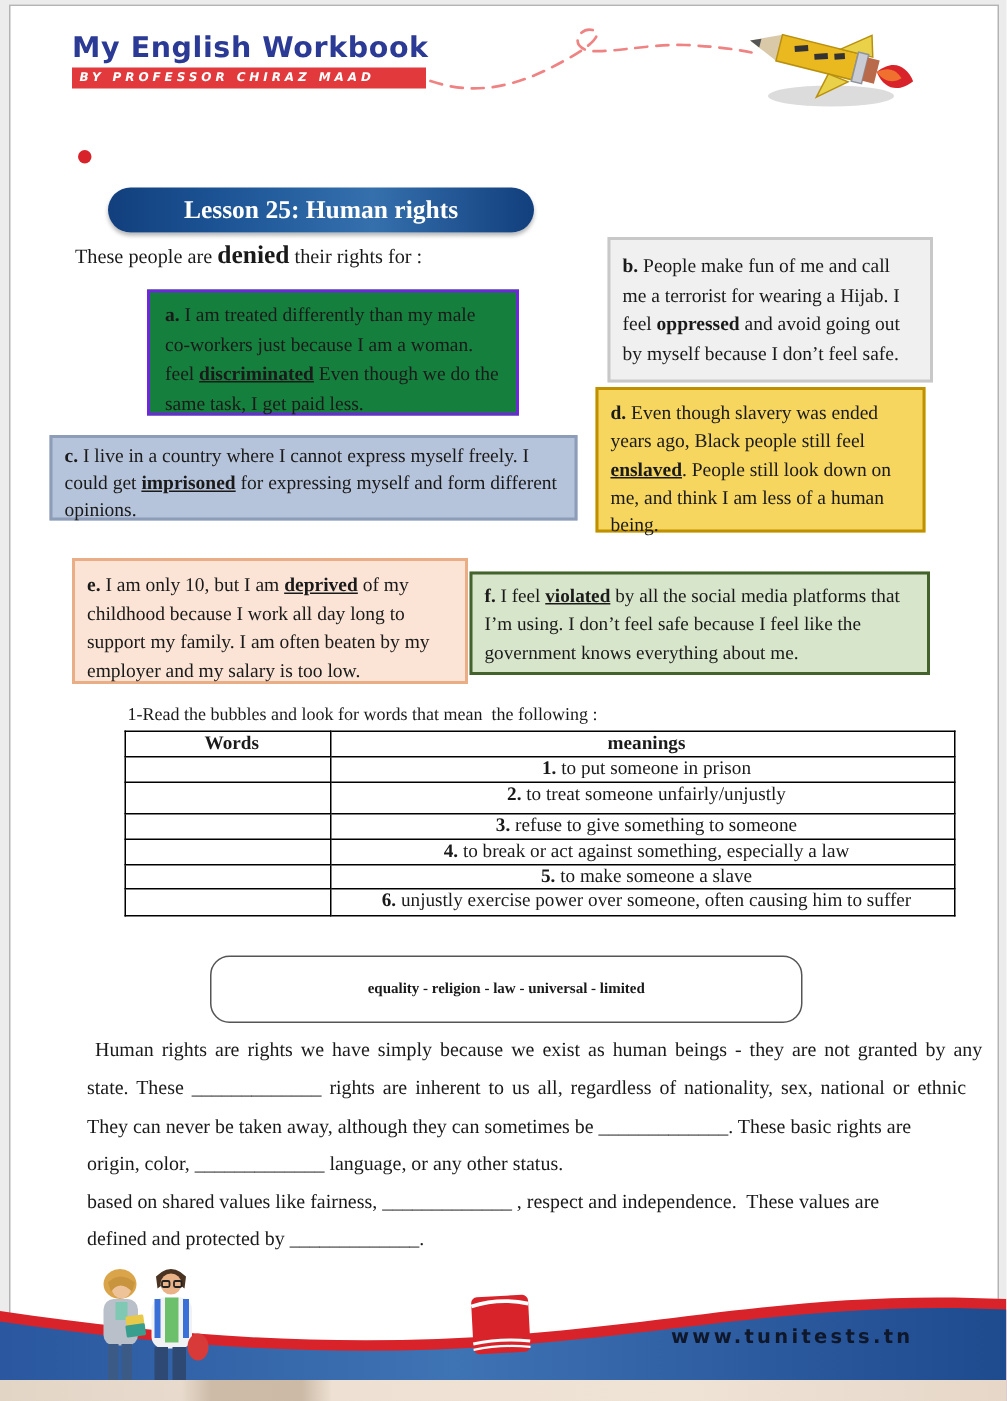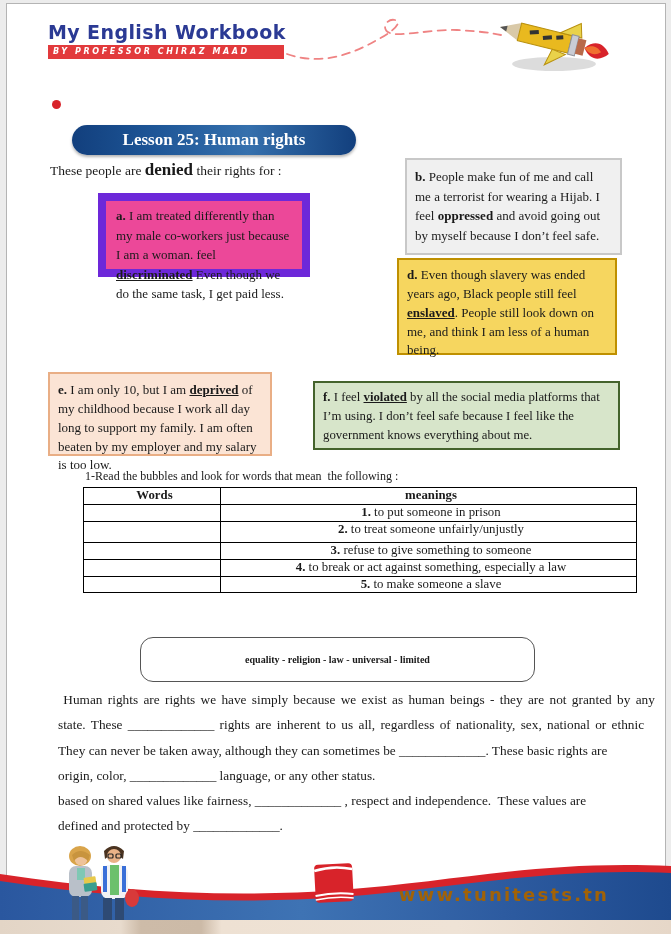--- a/index.html
+++ b/index.html
@@ -40,25 +40,25 @@
   }
 
   
   .intro{position:absolute;left:50px;top:160px;font-size:13.5px;}
   .intro b{font-size:17px;}
 
   
   .bubble{position:absolute;box-sizing:border-box;font-size:13px;line-height:1.5;}
   .bubble b{font-weight:bold;}
   .bubble .u{text-decoration:underline;}
-  .bubble-a{left:98px;top:193px;width:212px;height:84px;background:#ec4899;border:8px solid #6d28d9;padding:5px 10px;}
+  .bubble-a{left:98px;top:193px;width:248px;height:84px;background:#15803d;border:2px solid #6d28d9;padding:5px 10px;}
   .bubble-b{left:405px;top:138px;width:217px;height:97px;background:#f0f0f0;border:2px solid #c8c8c8;padding:7px 8px;margin-top:20px;}
   .bubble-c{left:33px;top:290px;width:352px;height:57px;background:#b6c4db;border:2px solid #8d9db8;padding:3px 8px;line-height:1.4;}
   .bubble-d{left:397px;top:258px;width:220px;height:97px;background:#f6d65f;border:2px solid #bf9000;padding:6px 8px;line-height:1.45;}
-  .bubble-e{left:48px;top:372px;width:224px;height:84px;background:#fbe4d5;border:2px solid #e9ae85;padding:7px 8px;line-height:1.45;}
+  .bubble-e{left:48px;top:372px;width:264px;height:84px;background:#fbe4d5;border:2px solid #e9ae85;padding:7px 8px;line-height:1.45;}
   .bubble-f{left:313px;top:381px;width:307px;height:69px;background:#d7e5ca;border:2px solid #44632c;padding:5px 8px;line-height:1.5;font-size:12.8px;}
 
   
   .ex1-title{position:absolute;left:85px;top:469px;font-weight:normal;font-size:12px;white-space:pre;}
   table.words{
     position:absolute;left:83px;top:487px;border-collapse:collapse;
     font-size:12.8px;table-layout:fixed;
   }
   table.words td,table.words th{
     border:1px solid #000;padding:0 0 0 5px;text-align:center;vertical-align:top;
@@ -79,22 +79,22 @@
   .paragraph{position:absolute;left:58px;top:692px;width:572px;font-size:13.3px;}
   .paragraph .pline{height:25.3px;white-space:pre;}
   .paragraph .sp{word-spacing:2px;}
 
   
   .footer-wave{position:absolute;left:0;top:854px;width:671px;height:80px;}
   .students{position:absolute;left:50px;top:843px;z-index:3;}
   .red-book{position:absolute;left:314px;top:862px;z-index:3;transform:rotate(-3deg);}
   .site-url{
     position:absolute;right:62px;top:884px;z-index:4;
-    color:#a16207;font-family:"DejaVu Sans",sans-serif;font-weight:bold;
-    font-size:18px;letter-spacing:2.2px;
+    color:#0f172a;font-family:"DejaVu Sans",sans-serif;font-weight:bold;
+    font-size:13px;letter-spacing:2.2px;
   }
   .desk-strip{
     position:absolute;left:0;bottom:0;width:671px;height:14px;z-index:5;
     background:linear-gradient(90deg,#e3d5c6 0%,#e8dbcd 18%,#cdbba8 21%,#ccbaa7 30%,#eee1d3 33%,#efe3d6 68%,#e6d7c8 100%);
   }
 </style>
 </head>
 <body>
 
 <div class="page-frame"></div>
@@ -136,20 +136,21 @@
   <div class="lesson-pill">
     <span>Lesson 25: Human rights</span>
   </div>
 
   <div class="intro"><span>These people are </span><b>denied</b><span> their rights for :</span></div>
 
   <div class="bubble bubble-a"><b>a.</b><span> I am treated differently than my male co-workers just because I am a woman. feel </span><b class="u">discriminated</b><span> Even though we do the same task, I get paid less.</span></div>
 
   <div class="bubble bubble-b"><b>b.</b><span> People make fun of me and call me a terrorist for wearing a Hijab. I feel </span><b>oppressed</b><span> and avoid going out by myself because I don’t feel safe.</span></div>
 
+  <div class="bubble bubble-c"><b>c.</b><span> I live in a country where I cannot express myself freely. I could get </span><b class="u">imprisoned</b><span> for expressing myself and form different opinions.</span></div>
 
   <div class="bubble bubble-d"><b>d.</b><span> Even though slavery was ended years ago, Black people still feel </span><b class="u">enslaved</b><span>. People still look down on me, and think I am less of a human being.</span></div>
 
   <div class="bubble bubble-e"><b>e.</b><span> I am only 10, but I am </span><b class="u">deprived</b><span> of my childhood because I work all day long to support my family. I am often beaten by my employer and my salary is too low.</span></div>
 
   <div class="bubble bubble-f"><b>f.</b><span> I feel </span><b class="u">violated</b><span> by all the social media platforms that I’m using. I don’t feel safe because I feel like the government knows everything about me.</span></div>
 
   <div class="ex1-title">1-Read the bubbles and look for words that mean  the following :</div>
 
   <table class="words">
@@ -170,20 +171,24 @@
       <td></td>
       <td><b>3.</b><span> refuse to give something to someone</span></td>
     </tr>
     <tr class="h-17">
       <td></td>
       <td><b>4.</b><span> to break or act against something, especially a law</span></td>
     </tr>
     <tr class="h-16">
       <td></td>
       <td><b>5.</b><span> to make someone a slave</span></td>
+    </tr>
+    <tr class="h-18">
+      <td></td>
+      <td><b>6.</b><span> unjustly exercise power over someone, often causing him to suffer</span></td>
     </tr>
   </tbody>
     </table>
 
 
   <div class="word-bank">
     <span>equality - religion - law - universal - limited</span>
   </div>
 
   <div class="paragraph">

